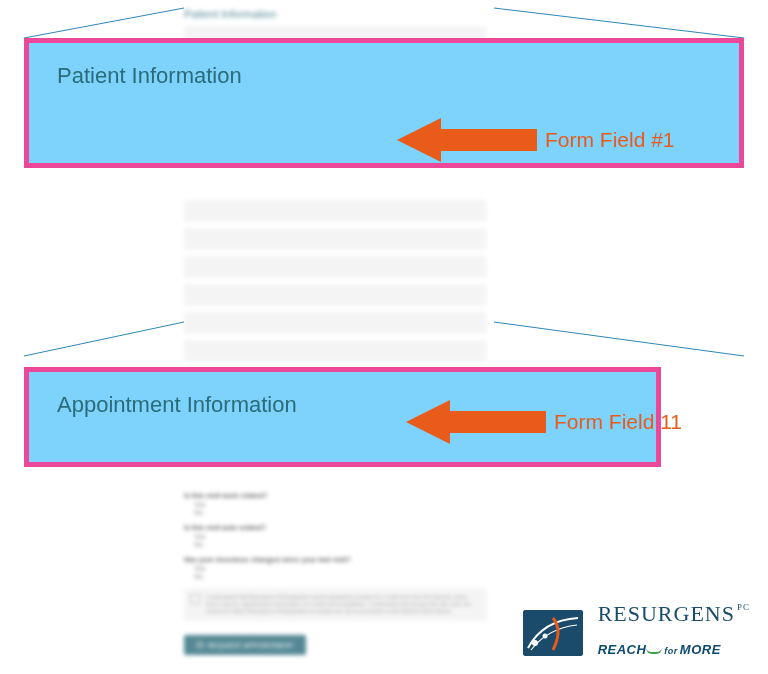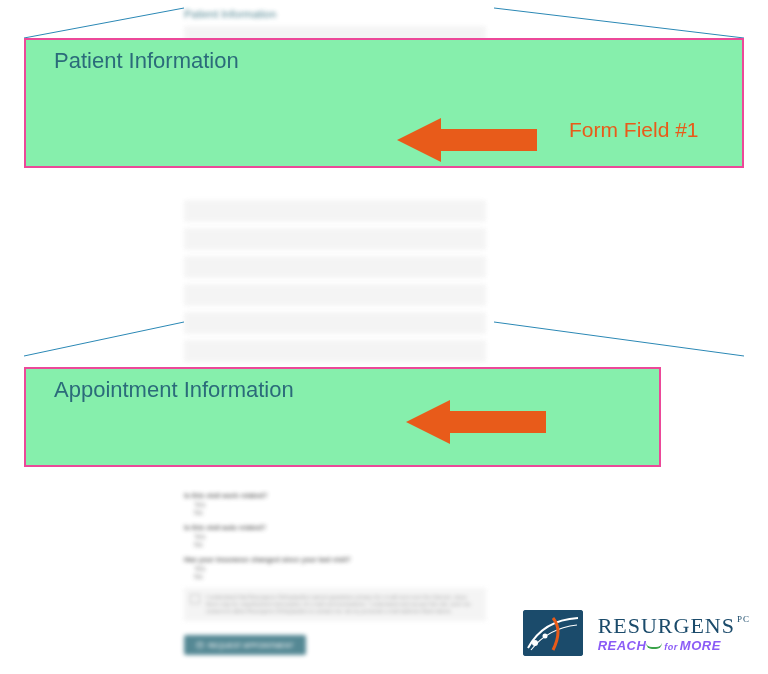--- a/index.html
+++ b/index.html
@@ -53,23 +53,23 @@
       display: inline-flex;
       align-items: center;
       gap: 4px;
       margin: 8px 24px;
     }
     .bg-form .bg-button svg { width: 8px; height: 8px; }
     .bg-form .lower-section { margin-top: 130px; }
 
     .callout {
       position: absolute;
-      border: 2px solid #ec4899;
-      background: #86efac;
-      padding: 8px 28px;
+      border: 5px solid #ec4899;
+      background: #7dd3fc;
+      padding: 20px 28px;
     }
     .callout-1 { left: 24px; top: 38px; width: 720px; height: 130px; }
     .callout-2 { left: 24px; top: 367px; width: 637px; height: 100px; }
 
     .callout-heading {
       color: #2b6b7a;
       font-size: 22px;
       font-weight: 400;
       margin-bottom: 16px;
     }
@@ -94,61 +94,60 @@
       width: 14px;
       height: 14px;
       fill: none;
       stroke: #666;
       stroke-width: 1.5;
     }
 
     .annotation-arrow {
       position: absolute;
       display: flex;
-      align-items: flex-start;
-      gap: 24px;
+      align-items: center;
     }
     .arrow-shape {
       width: 140px;
       height: 44px;
       position: relative;
     }
     .arrow-shape svg { width: 100%; height: 100%; }
     .annotation-label {
       color: #e85b1a;
       font-size: 21px;
       font-weight: 400;
       margin-left: 8px;
       white-space: nowrap;
     }
 
     .logo-block {
       position: absolute;
       right: 18px;
       bottom: 18px;
       display: flex;
-      align-items: center;
+      align-items: flex-end;
       gap: 15px;
     }
     .logo-mark {
       width: 60px;
       height: 46px;
       background: #1b4b6b;
       border-radius: 3px;
       display: flex;
       align-items: center;
       justify-content: center;
       overflow: hidden;
     }
     .logo-mark svg { width: 100%; height: 100%; }
     .logo-text { display: flex; flex-direction: column; line-height: 1; }
     .logo-line1 { font-family: Georgia, serif; color: #1b4b6b; font-size: 22px; letter-spacing: 1px; font-weight: 400; }
     .logo-line1 sup { font-size: 9px; vertical-align: top; margin-left: 2px; }
     .logo-line2 { font-family: Georgia, serif; color: #1b4b6b; font-size: 17px; letter-spacing: 1.5px; }
-    .logo-tagline { font-family: Arial, sans-serif; font-weight: 700; font-style: italic; color: #8b5cf6; font-size: 13px; letter-spacing: 0.5px; margin-top: 2px; }
+    .logo-tagline { font-family: Arial, sans-serif; font-weight: 700; font-style: italic; color: #0c4a6e; font-size: 13px; letter-spacing: 0.5px; margin-top: 18px; }
     .logo-tagline .for { font-size: 9px; font-style: italic; padding: 0 2px; }
     .logo-tagline .swoosh { display: inline-block; width: 16px; height: 6px; border-bottom: 2px solid #3aa34a; border-radius: 0 0 8px 8px; vertical-align: middle; }
 
     .connector {
       position: absolute;
       stroke: #2b88b5;
       stroke-width: 1;
       fill: none;
     }
   </style>
@@ -219,20 +218,21 @@
 
 <div class="callout callout-2">
   <div class="callout-heading">Appointment Information</div>
 </div>
 <div class="annotation-arrow" style="left:406px; top:400px;">
   <div class="arrow-shape">
     <svg viewBox="0 0 140 44">
         <polygon points="0,22 44,0 44,11 140,11 140,33 44,33 44,44" fill="#e85b1a"></polygon>
       </svg>
   </div>
+  <span class="annotation-label">Form Field 11</span>
 </div>
 
 <div class="logo-block">
   <div class="logo-mark">
     <svg viewBox="0 0 60 46">
       <rect width="60" height="46" fill="#1b4b6b"></rect>
       <path d="M5 38 Q 20 10 55 8" stroke="#fff" stroke-width="2" fill="none"></path>
       <path d="M8 40 Q 25 18 54 15" stroke="#fff" stroke-width="1.2" fill="none"></path>
       <path d="M30 8 Q 40 20 30 40" stroke="#e85b1a" stroke-width="3" fill="none"></path>
       <circle cx="12" cy="33" r="3" fill="#fff"></circle>

